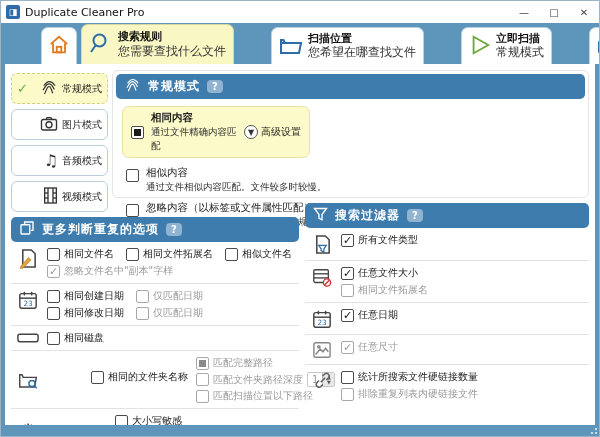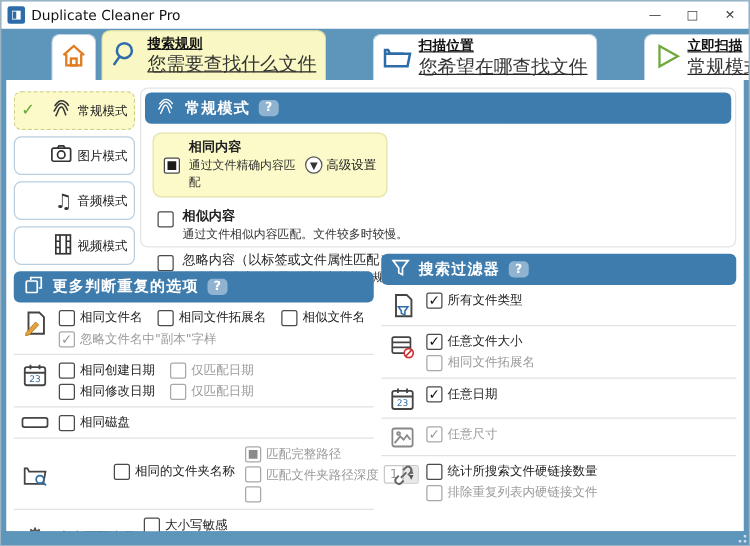--- a/index.html
+++ b/index.html
@@ -11,23 +11,23 @@
   .titlebar { position:absolute; top:0; left:0; right:0; height:22px; background:#fff; display:flex; align-items:center; padding-left:5px; }
   .app-icon { width:14px; height:14px; border-radius:2px; background:#2d6ca8; color:#fff; font-size:9px; font-weight:bold; display:flex; align-items:center; justify-content:center; margin-right:5px; }
   .title-text { font-size:11px; color:#111; flex:1; }
   .win-btn { width:30px; height:22px; display:flex; align-items:center; justify-content:center; font-size:10px; color:#444; }
 
   
   .tabstrip { position:absolute; top:22px; left:0; right:0; height:41px; display:flex; align-items:flex-end; padding-left:7px; gap:4px; }
   .tab { background:#fff; border:1px solid #bcd2e2; border-bottom:none; border-radius:7px 7px 0 0; height:35px; display:flex; align-items:center; padding:0 7px; gap:5px; }
   .tab.big { height:37px;margin-left:33px; }
   .tab.active { background:#f9f8c4; height:40px; border-color:#d9d9a0; }
-  .tab-txt { display:flex; flex-direction:column; line-height:1.25;text-decoration:underline; }
+  .tab-txt { display:flex; flex-direction:column; line-height:1.25; }
   .tab-title { font-weight:bold; font-size:11px; color:#111; white-space:nowrap; }
-  .tab-sub { font-size:15px; color:#333; white-space:nowrap; }
+  .tab-sub { font-size:12px; color:#333; white-space:nowrap; }
   .tab svg { flex:none; }
 
   
   .content { position:absolute; top:63px; left:4px; right:4px; bottom:11px; background:#fff; }
 
   
   .sidebar { position:absolute; left:6px; top:9px; width:97px; }
   .mode-btn { position:relative; background:#fff; border:1px solid #b9cede; border-radius:6px; height:31px; margin-bottom:5px; display:flex; align-items:center; justify-content:flex-end; gap:4px; padding:0 5px; font-size:10px; color:#222; }
   .mode-btn.selected { background:#fbfac8; border:1px dashed #cfcf8a; }
   .mode-check { color:#6aa93c; font-size:13px; font-weight:bold; margin-right:auto; }
@@ -211,21 +211,21 @@
         </span>
         <span class="adv-btn">
           <span class="circle-chevron">▼</span>
           <span>高级设置</span>
         </span>
       </div>
 
       <div class="opt-row">
         <span class="cb"></span>
         <span class="opt-txt">
-          <b style="font-weight:bold;font-size:10.5px;">相似内容</b>
+          <b style="font-weight:normal;font-size:10.5px;">相似内容</b>
           <span>通过文件相似内容匹配。文件较多时较慢。</span>
         </span>
       </div>
 
       <div class="opt-row">
         <span class="cb"></span>
         <span class="opt-txt">
           <b style="font-weight:normal;font-size:10.5px;">忽略内容（以标签或文件属性匹配）</b>
           <span>忽略文件内容，使用下面指定的其他规则如按名称或按文件大小。</span>
         </span>
@@ -329,20 +329,21 @@
               <div class="cb-line">
                 <span class="cb dis"></span>
                 <span>匹配文件夹路径深度</span>
                 <span class="spin dis">
                   <span class="val">1</span>
                   <span class="arrows">▲<br>▼</span>
                 </span>
               </div>
               <div class="cb-line">
                 <span class="cb dis"></span>
+                <span>匹配扫描位置以下路径</span>
               </div>
             </div>
           </div>
         </div>
       </div>
 
       <div class="group">
         <span class="g-icon" style="padding-top:8px;">
           <span style="font-size:17px;color:#555;line-height:1;">⚙</span>
         </span>

